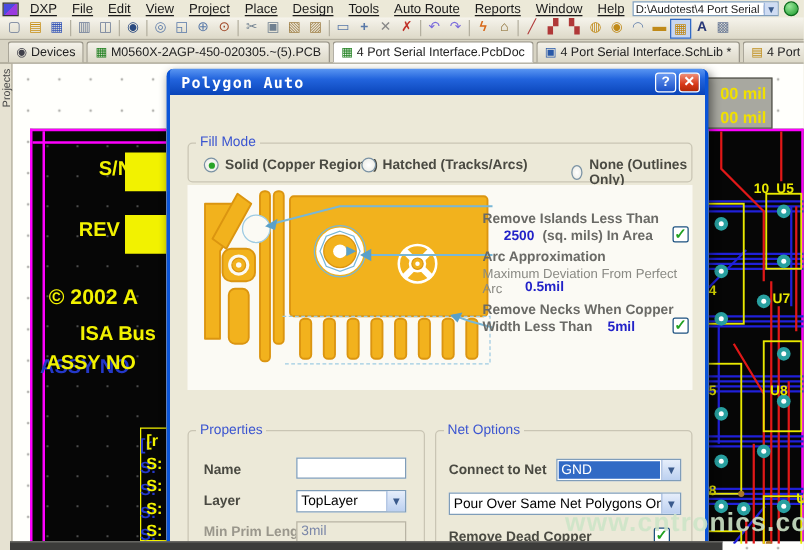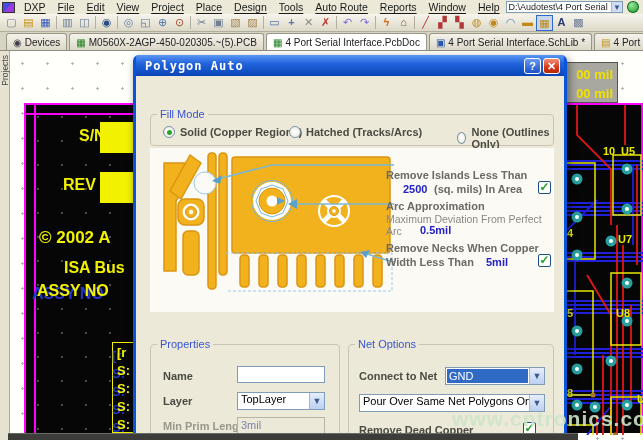--- a/index.html
+++ b/index.html
@@ -73,21 +73,21 @@
 
   .radio { position:absolute; display:flex; align-items:center; gap:5px; font-size:11px; font-weight:bold; color:#4a4a42; }
   .radio .ring { width:12px; height:12px; border-radius:50%; border:1px solid #7a92a4; background:radial-gradient(#fff,#e8e8e0); position:relative; }
   .radio.checked .ring::after { content:""; position:absolute; left:3px; top:3px; width:5px; height:5px; border-radius:50%; background:#28a428; }
 
   .cb { position:absolute; width:13px; height:13px; background:#fff; border:1px solid #1c5180; border-radius:2px; color:#21a121; font-size:12px; font-weight:bold; line-height:11px; text-align:center; }
 
   .tinput { position:absolute; height:17px; background:#fff; border:1px solid #7f9db9; font-size:11px; padding:1px 3px; }
   .tinput.dis { background:#ece9d8; border:1px solid #b8b4a4; color:#7a86a8; }
 
-  .select { position:absolute; height:18px; background:#fff; border:1px solid #7f9db9; display:flex; align-items:flex-start; font-size:11px; }
+  .select { position:absolute; height:18px; background:#fff; border:1px solid #7f9db9; display:flex; align-items:center; font-size:11px; }
   .select .stxt { flex:1; padding-left:3px; white-space:nowrap; overflow:hidden; }
   .select .stxt.hl { background:#316ac5; color:#fff; margin:1px; padding:1px 2px; }
   .select .sarr { width:15px; height:100%; background:linear-gradient(#e6eefb,#bcd0f0); border-left:1px solid #9db6dd; color:#3a5a8c; font-size:9px; text-align:center; line-height:16px; }
 
   .preview-panel { position:absolute; left:14px; top:72px; width:404px; height:164px; background:#fbfaf4; }
   .pour-gfx { position:absolute; left:20px; top:73px; }
 
   .ann-title { position:absolute; font-size:11px; font-weight:bold; color:#6a6a66; white-space:nowrap; }
   .ann-gray { position:absolute; font-size:10.5px; color:#8a8a84; white-space:nowrap; }
   .ann-val { color:#2222c8; font-weight:bold;padding-left:12px; }

